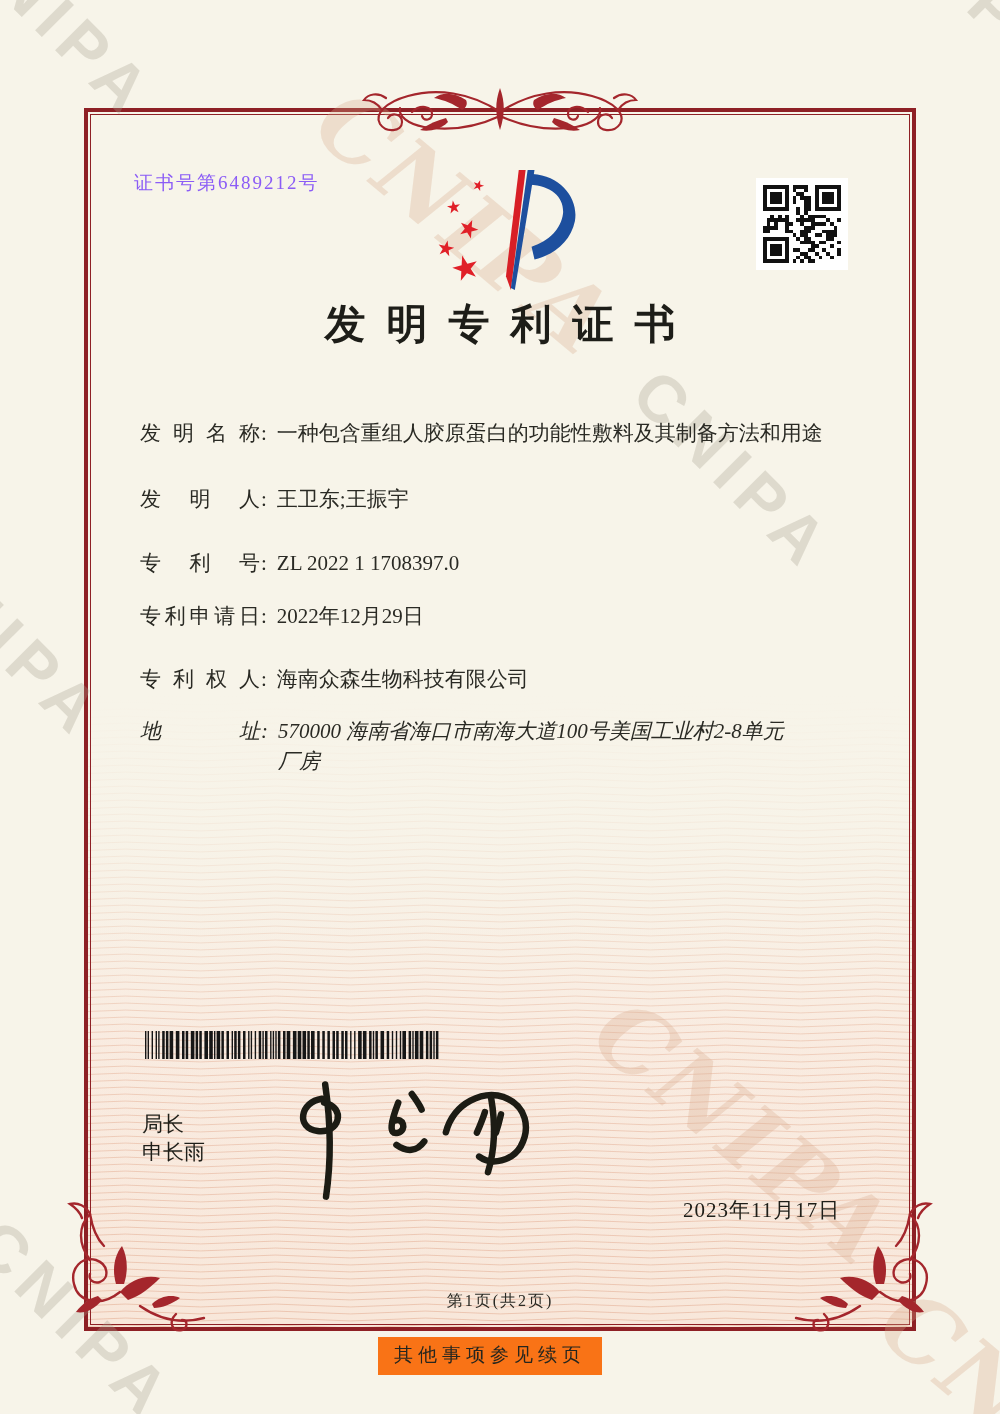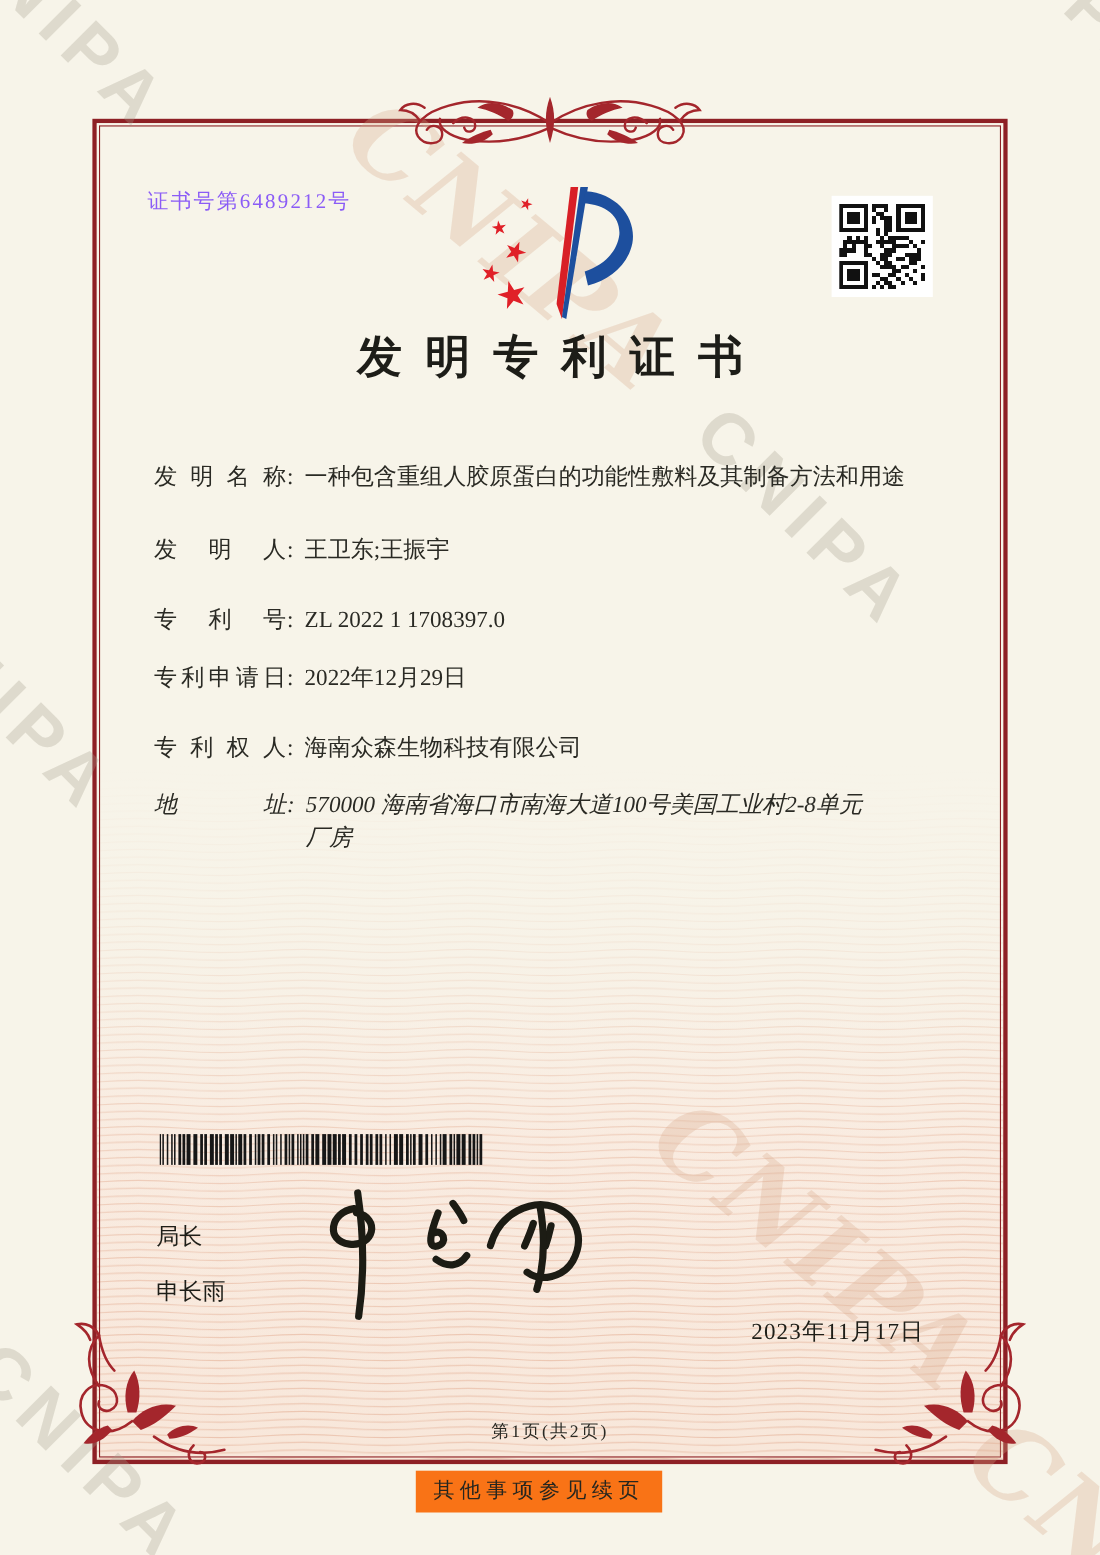--- a/index.html
+++ b/index.html
@@ -52,21 +52,21 @@
   .frow { position:absolute; left:140px; width:744px; font-size:21px; color:#2a2a24; line-height:1.45; }
   .flabel { display:inline-block; width:120px; text-align:justify; text-align-last:justify; vertical-align:top; }
   .colon { display:inline-block; vertical-align:top; margin:0 2px 0 1px; }
   .fvalue { display:inline-block; vertical-align:top; margin-left:8px; width:588px; }
   .fvalue.narrow { width:526px; }
   .fvalue.short { width:228px; }
   .paras { position:absolute; left:120px; top:834px; width:762px; font-size:19.5px; line-height:2.02; color:#26261f; text-align:justify; }
   .paras p { text-indent:2em; }
   .barcode { position:absolute; left:145px; top:1031px; width:298px; height:28px; }
   .director { position:absolute; left:142px; top:1110px; font-family:"Liberation Sans","DejaVu Sans",sans-serif; font-size:21px; color:#1e1e18; }
-  .director .name { margin-top:22px; }
+  .director .name { }
   .sig { position:absolute; left:278px; top:1072px; width:270px; height:128px; transform:rotate(-3deg); }
   .issue-date { position:absolute; left:683px; top:1196px; font-size:21px; color:#1e1e18; letter-spacing:1px; }
   .page-info { position:absolute; left:0; width:1000px; top:1291px; text-align:center; font-size:16px; letter-spacing:2px; color:#2a2a24; }
   .footer-note {
     position:absolute; left:378px; top:1337px; z-index:3;
     background:#f97316; padding:5px 16px 7px 16px;
     font-size:19px; letter-spacing:5px; color:#26261f;
   }
 </style>
 </head>

